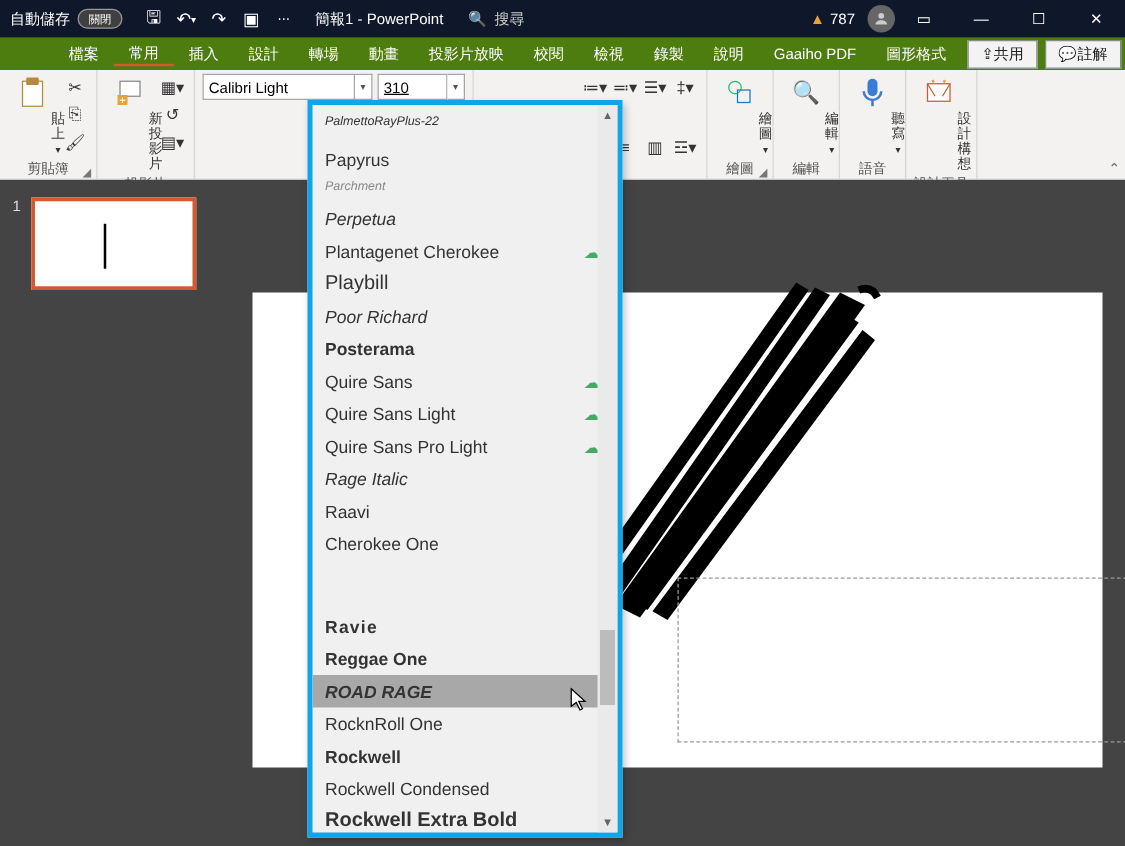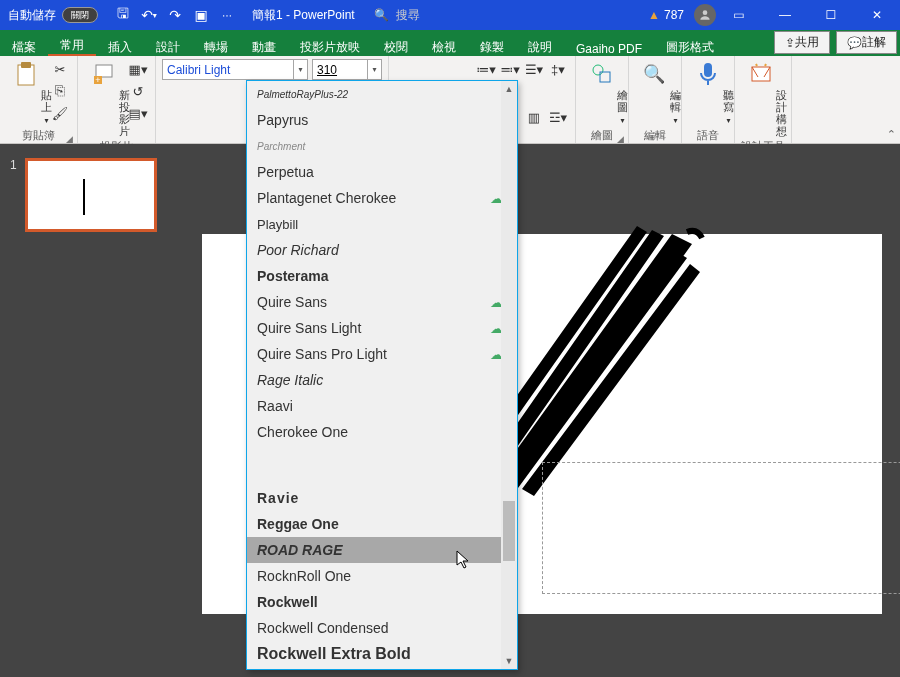--- a/index.html
+++ b/index.html
@@ -1,71 +1,71 @@
 <!DOCTYPE html>
 <html><head>
 <meta charset="utf-8">
 <style>
 * { box-sizing: border-box; margin: 0; padding: 0; font-family: "Microsoft JhengHei", "Segoe UI", sans-serif; }
 body { width: 900px; height: 677px; background: #444; overflow: hidden; position: relative; }
 
 
-.titlebar { height: 30px; background: #1d4ed8; color: #fff; display: flex; align-items: center; font-size: 12px; }
+.titlebar { height: 30px; background: #0f172a; color: #fff; display: flex; align-items: center; font-size: 12px; }
 .titlebar .autosave { padding: 0 8px; display: flex; align-items: center; gap: 6px; }
 .titlebar .toggle { display: inline-flex; align-items: center; justify-content: center; width: 36px; height: 16px; border: 1px solid #999; border-radius: 9px; font-size: 9px; background: #404040; }
 .titlebar .qat { display: flex; align-items: center; gap: 4px; padding-left: 6px; }
 .titlebar .qat .qbtn { width: 22px; height: 22px; display: flex; align-items: center; justify-content: center; color: #fff; font-size: 14px; }
 .titlebar .docname { flex: 0 0 auto; padding-left: 14px; }
 .titlebar .search { margin-left: 20px; display: flex; align-items: center; gap: 6px; color: #ccc; }
 .titlebar .spacer { flex: 1; }
 .titlebar .winbtns { display: flex; }
 .titlebar .winbtn { width: 46px; height: 30px; display: flex; align-items: center; justify-content: center; color: #fff; font-size: 12px; }
 .titlebar .badge { display: flex; align-items: center; gap: 4px; padding: 0 10px; }
 .titlebar .avatar { width: 22px; height: 22px; border-radius: 50%; background: #666; display: flex; align-items: center; justify-content: center; }
 
 
-.ribbontabs { height: 26px; background: #15803d; color: #fff; display: flex; align-items: flex-end; font-size: 12px; }
+.ribbontabs { height: 26px; background: #4d7c0f; color: #fff; display: flex; align-items: center; font-size: 12px; padding-left: 43px; }
 .ribbontabs .tab { padding: 0 12px; display: flex; align-items: center; cursor: pointer; }
 .ribbontabs .tab.active { border-bottom: 2px solid #d35a2b; color: #fff; font-weight: 500; }
 .ribbontabs .right { margin-left: auto; display: flex; }
 .ribbontabs .shbtn { display: flex; align-items: center; padding: 2px 10px; margin: 2px 3px; background: #f3f3f3; color: #222; border: 1px solid #888; font-size: 12px; }
 
 
 .ribbon { height: 88px; background: #f3f2f1; border-bottom: 1px solid #c8c6c4; display: flex; font-size: 11px; color: #333; position: relative; }
 .group { display: flex; flex-direction: column; justify-content: space-between; padding: 3px 6px 1px; border-right: 1px solid #d6d6d6; }
 .group .controls { display: flex; align-items: flex-start; gap: 3px; flex: 1; }
 .group .label { text-align: center; font-size: 11px; color: #555; padding-bottom: 1px; position: relative; }
 .group .label .launcher { position: absolute; right: -2px; bottom: 0; font-size: 9px; color: #777; }
 .bigbtn { display: flex; flex-direction: column; align-items: center; justify-content: flex-start; width: 40px; padding: 2px; gap: 2px; }
 .bigbtn .ico { width: 26px; height: 26px; display: flex; align-items: center; justify-content: center; }
 .bigbtn .txt { font-size: 11px; text-align: center; line-height: 1.1; margin-left: 41px; }
 .smallcol { display: flex; flex-direction: column; gap: 2px; }
 .smallbtn { width: 22px; height: 20px; display: flex; align-items: center; justify-content: center; font-size: 13px; }
 .rowbtns { display: flex; gap: 2px; }
 .fontbox { display: flex; align-items: center; }
 .fontbox input { height: 21px; font-size: 12px; border: 1px solid #a6a6a6; padding: 0 4px; background: #fff; }
-.fontname { width: 132px; color: #1d4ed8; }
+.fontname { width: 122px; color: #000000; }
 .fontsize { width: 56px; margin-left: 4px; text-decoration: underline; }
 .dropbtn { width: 14px; height: 21px; border: 1px solid #a6a6a6; border-left: none; background: #fff; display: flex; align-items: center; justify-content: center; font-size: 8px; color: #555; }
 .collapse { position: absolute; right: 4px; bottom: 2px; font-size: 11px; color: #666; }
 
 
 .workspace { position: absolute; top: 144px; left: 0; right: 0; bottom: 0; display: flex; background: #444; }
 .thumbs { width: 180px; background: #444; padding: 14px 10px; }
 .thumb { display: flex; gap: 8px; }
 .thumb .num { color: #ddd; font-size: 12px; }
 .thumb .slide { width: 132px; height: 74px; background: #fff; border: 3px solid #d35a2b; position: relative; }
 .thumb .slide .cursor { position: absolute; left: 55px; top: 18px; width: 2px; height: 36px; background: #000; }
 .canvas { flex: 1; position: relative; overflow: hidden; }
 .slidecanvas { position: absolute; left: 22px; top: 90px; width: 680px; height: 380px; background: #fff; }
 .brush { position: absolute; left: 250px; top: -10px; }
 .placeholder { position: absolute; left: 340px; top: 228px; width: 450px; height: 132px; border: 1px dashed #999; }
 
 
-.fontdrop { position: absolute; left: 246px; top: 80px; width: 272px; height: 590px; background: #f0f0f0; border: 1px solid #0ea5e9; box-shadow: 2px 3px 6px rgba(0,0,0,0.25); z-index: 50; overflow: hidden; }
+.fontdrop { position: absolute; left: 246px; top: 80px; width: 252px; height: 590px; background: #f0f0f0; border: 4px solid #0ea5e9; box-shadow: 2px 3px 6px rgba(0,0,0,0.25); z-index: 50; overflow: hidden; }
 .fontdrop .inner { position: relative; height: 100%; overflow: hidden; }
 .fontitem { height: 26px; display: flex; align-items: center; padding: 0 10px; font-size: 14px; color: #333; position: relative; }
 .fontitem.hover { background: #a8a8a8; }
 .fontitem .cloud { position: absolute; right: 14px; font-size: 13px; color: #4a6; }
 .scrollbar { position: absolute; right: 0; top: 0; width: 16px; height: 100%; background: #eaeaea; }
 .scrollbar .thumbv { position: absolute; left: 2px; width: 12px; background: #bcbcbc; }
 .scrollbar .arr { position: absolute; left: 0; width: 16px; height: 16px; display: flex; align-items: center; justify-content: center; font-size: 9px; color: #666; }
 .mouseptr { position: absolute; font-size: 16px; color: #000; z-index: 60; pointer-events: none; }
 
 svg { display: block; }
@@ -286,34 +286,34 @@
       <div class="placeholder"></div>
     </div>
   </div>
 </div>
 
 <div class="fontdrop">
   <div class="inner" id="fontlist">
       <div class="fontitem" style="font-size:10px;font-style:italic;">
         <span>PalmettoRayPlus-22</span>
       </div>
-      <div class="fontitem" style="font-family:Papyrus,fantasy;">
+      <div class="fontitem" style="font-family:Papyrus,fantasy;align-items:flex-end;">
         <span>Papyrus</span>
       </div>
       <div class="fontitem" style="font-size:10px;font-style:italic;color:#888;">
         <span>Parchment</span>
       </div>
-      <div class="fontitem" style="font-family:Georgia,serif;">
+      <div class="fontitem" style="font-family:Georgia,serif;font-style:italic;">
         <span>Perpetua</span>
       </div>
       <div class="fontitem" style="font-family:Georgia,serif;">
         <span>Plantagenet Cherokee</span>
         <span class="cloud">☁</span>
       </div>
-      <div class="fontitem" style="font-family:Impact,sans-serif;font-size:13px;">
+      <div class="fontitem" style="font-family:Impact,sans-serif;font-size:16px;">
         <span>Playbill</span>
       </div>
       <div class="fontitem" style="font-family:Georgia,serif;font-style:italic;">
         <span>Poor Richard</span>
       </div>
       <div class="fontitem" style="font-weight:600;">
         <span>Posterama</span>
       </div>
       <div class="fontitem" style="">
         <span>Quire Sans</span>

